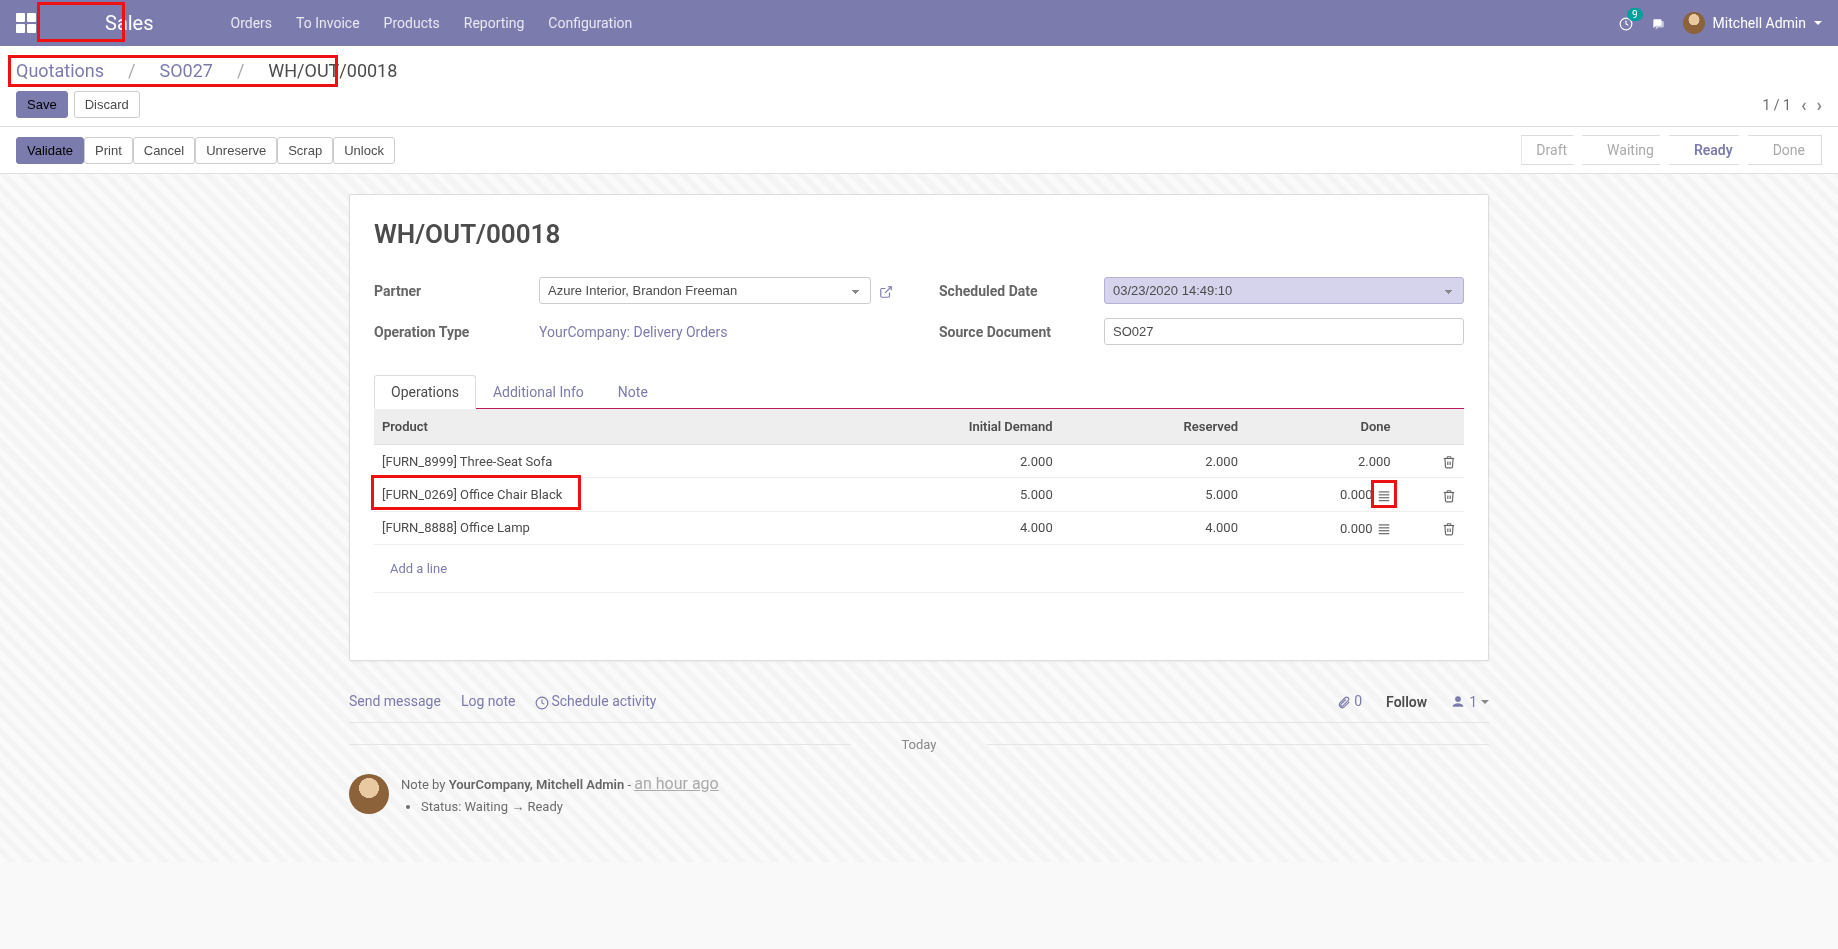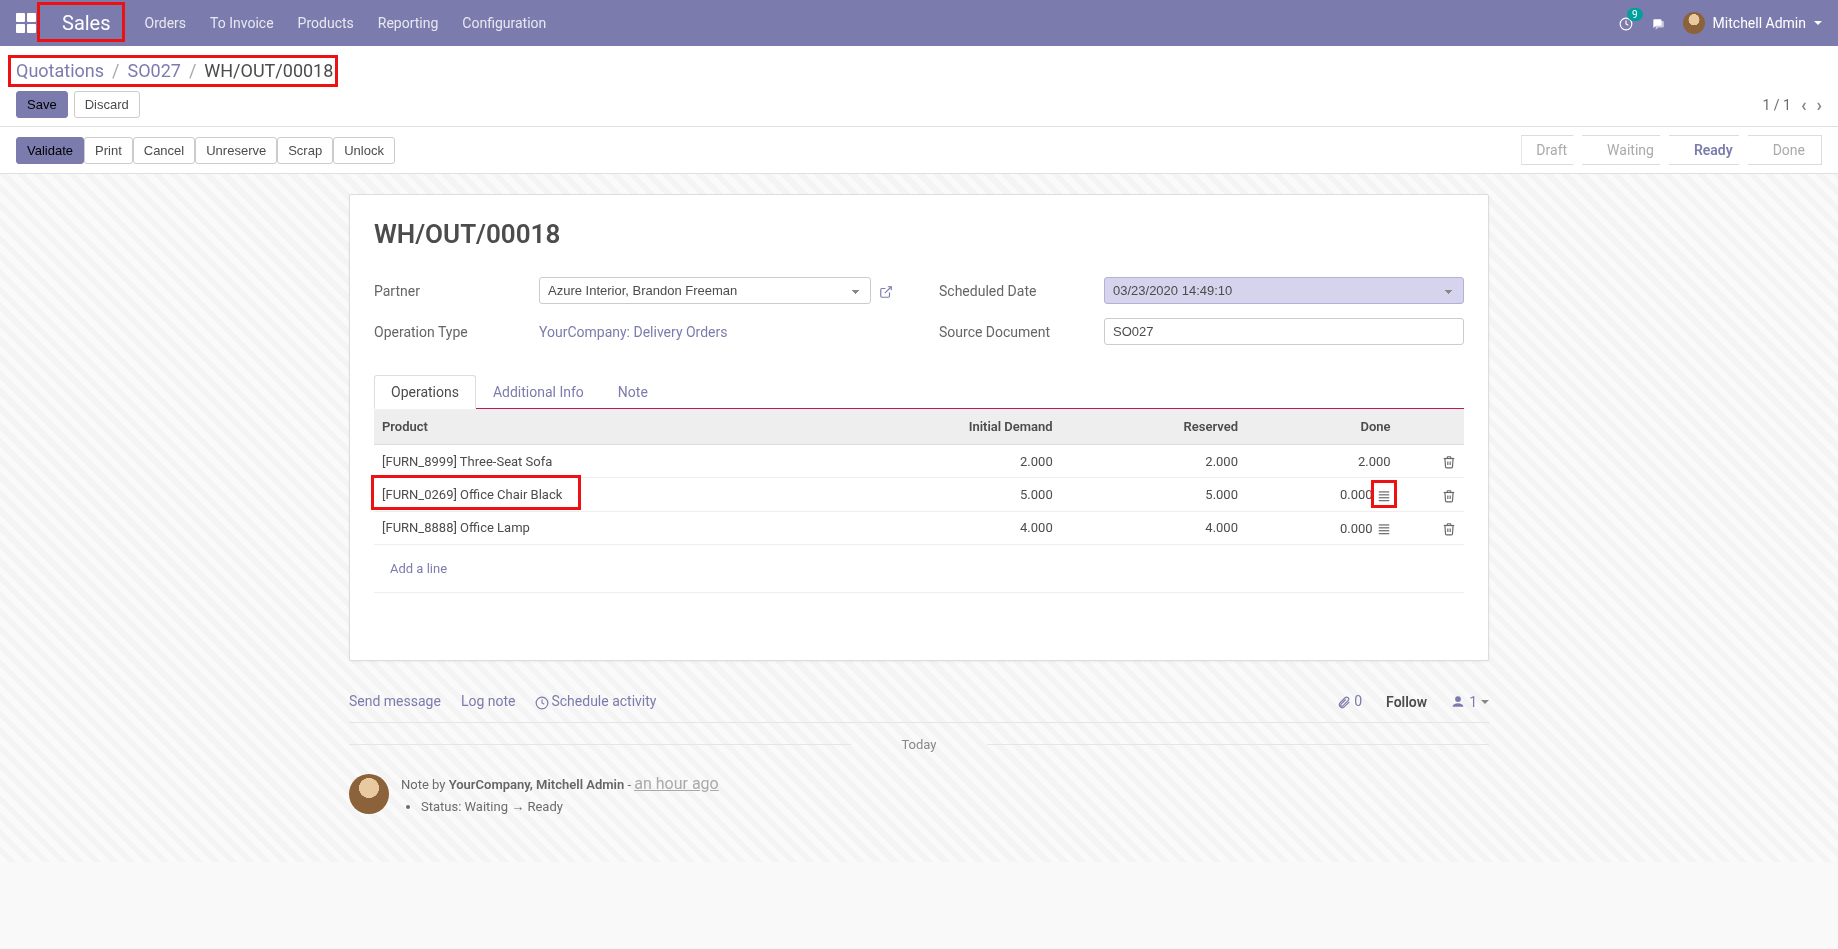--- a/index.html
+++ b/index.html
@@ -1,31 +1,31 @@
 <!DOCTYPE html>
 <html><head>
 <meta charset="utf-8">
 <style>
 * { box-sizing: border-box; margin: 0; padding: 0; }
 body { font-family: -apple-system, BlinkMacSystemFont, "Segoe UI", Roboto, "Helvetica Neue", Arial, sans-serif; font-size: 14px; color: #4c4c4c; background: #f9f9f9; }
-.navbar { background: #7c7bad; color: #fff; height: 46px; display: flex; align-items: center; padding: 0 16px; }
+.navbar { background: #7c7bad; color: #fff; height: 46px; display: flex; align-items: center; padding: 0 16px; gap: 43px; }
 .navbar-apps { width: 20px; height: 20px; display: grid; grid-template-columns: 1fr 1fr; grid-template-rows: 1fr 1fr; gap: 2px; cursor: pointer; margin-right: 14px; }
 .navbar-apps span { background: #fff; border-radius: 1px; }
 .navbar-brand { font-size: 20px; font-weight: 400; color: #fff; padding: 4px 12px; margin-right: 10px; }
 .navbar-menu { display: flex; gap: 0; }
 .navbar-menu a { color: #e8e8f2; text-decoration: none; padding: 14px 12px; font-size: 14px; cursor: pointer; }
 .navbar-right { margin-left: auto; display: flex; align-items: center; gap: 18px; }
 .navbar-icon { color: #fff; cursor: pointer; position: relative; font-size: 16px; }
 .badge-green { background: #00a09d; color: #fff; font-size: 10px; border-radius: 8px; padding: 1px 5px; position: absolute; top: -6px; right: -10px; }
 .navbar-user { display: flex; align-items: center; gap: 8px; cursor: pointer; color: #fff; }
 .avatar-sm { width: 22px; height: 22px; border-radius: 50%; background: #c9a574; background-image: radial-gradient(circle at 50% 35%, #e8c9a0 30%, #8b6239 31%); }
 .caret-down { width: 0; height: 0; border-left: 4px solid transparent; border-right: 4px solid transparent; border-top: 4px solid #fff; }
 
 .control-panel { background: #fff; border-bottom: 1px solid #e0e0e0; padding: 10px 16px 0; }
-.breadcrumb { display: flex; align-items: center; gap: 8px; font-size: 18px; padding: 4px 0 10px; }
+.breadcrumb { display: flex; align-items: center; gap: 24px; font-size: 18px; padding: 4px 0 10px; }
 .breadcrumb a { color: #7c7bad; text-decoration: none; cursor: pointer; }
 .breadcrumb-sep { color: #aaa; }
 .breadcrumb-current { color: #4c4c4c; }
 .cp-bottom { display: flex; align-items: center; justify-content: space-between; padding-bottom: 8px; }
 .btn { padding: 5px 10px; border: 1px solid #ccc; background: #fff; color: #4c4c4c; border-radius: 3px; cursor: pointer; font-size: 13px; }
 .btn-primary { background: #7c7bad; color: #000000; border-color: #7c7bad; }
 .btn-group { display: flex; gap: 6px; }
 .pager { display: flex; align-items: center; gap: 10px; color: #6c6c6c; }
 .pager-arrow { color: #888; cursor: pointer; font-size: 18px; font-weight: bold; }
 
@@ -35,21 +35,21 @@
 .status-step { padding: 6px 16px 6px 24px; background: #fff; color: #aaa; position: relative; border: 1px solid #dcdcdc; border-right: none; margin-left: -1px; clip-path: polygon(0 0, calc(100% - 10px) 0, 100% 50%, calc(100% - 10px) 100%, 0 100%, 10px 50%); }
 .status-step:first-child { clip-path: polygon(0 0, calc(100% - 10px) 0, 100% 50%, calc(100% - 10px) 100%, 0 100%); padding-left: 14px;}
 .status-step.active { color: #7c7bad; font-weight: 600; }
 .status-step:last-child { border-right: 1px solid #dcdcdc; clip-path: polygon(0 0, 100% 0, 100% 100%, 0 100%, 10px 50%);}
 
 .main-area { background: repeating-linear-gradient(45deg, #fafafa, #fafafa 6px, #f4f4f4 6px, #f4f4f4 12px); padding: 20px 0 40px; }
 .form-sheet { width: 1140px; margin: 0 auto; background: #fff; border: 1px solid #ddd; border-radius: 2px; padding: 24px 24px 40px; box-shadow: 0 1px 3px rgba(0,0,0,0.05); }
 .record-title { font-size: 26px; font-weight: 600; color: #4c4c4c; margin-bottom: 28px; }
 .form-row { display: flex; gap: 40px; margin-bottom: 14px; }
 .form-group { display: flex; align-items: center; flex: 1; }
-.form-label { width: 165px; font-weight: 400; color: #666; padding-right: 10px; }
+.form-label { width: 165px; font-weight: 700; color: #666; padding-right: 10px; }
 .form-field { flex: 1; }
 .form-select, .form-input { width: 100%; padding: 5px 8px; border: 1px solid #ccc; border-radius: 3px; font-size: 13px; background: #fff; color: #4c4c4c; }
 .form-select { appearance: none; background-image: linear-gradient(45deg, transparent 50%, #888 50%), linear-gradient(135deg, #888 50%, transparent 50%); background-position: calc(100% - 14px) 12px, calc(100% - 10px) 12px; background-size: 4px 4px, 4px 4px; background-repeat: no-repeat; }
 .form-select.highlighted { background-color: #d6d3ec; border-color: #b5b0d8;}
 .form-link { color: #7c7bad; text-decoration: none; }
 .external-link-icon { color: #7c7bad; margin-right: 6px; cursor: pointer; font-size: 15px; }
 
 .tabs { display: flex; border-bottom: 1px solid #be185d; margin-top: 30px; }
 .tab { padding: 8px 16px; cursor: pointer; color: #7c7bad; border: 1px solid transparent; border-bottom: none; margin-bottom: -1px; }
 .tab.active { color: #4c4c4c; border-color: #ddd; border-bottom: 1px solid #fff; background: #fff; border-radius: 3px 3px 0 0; }

